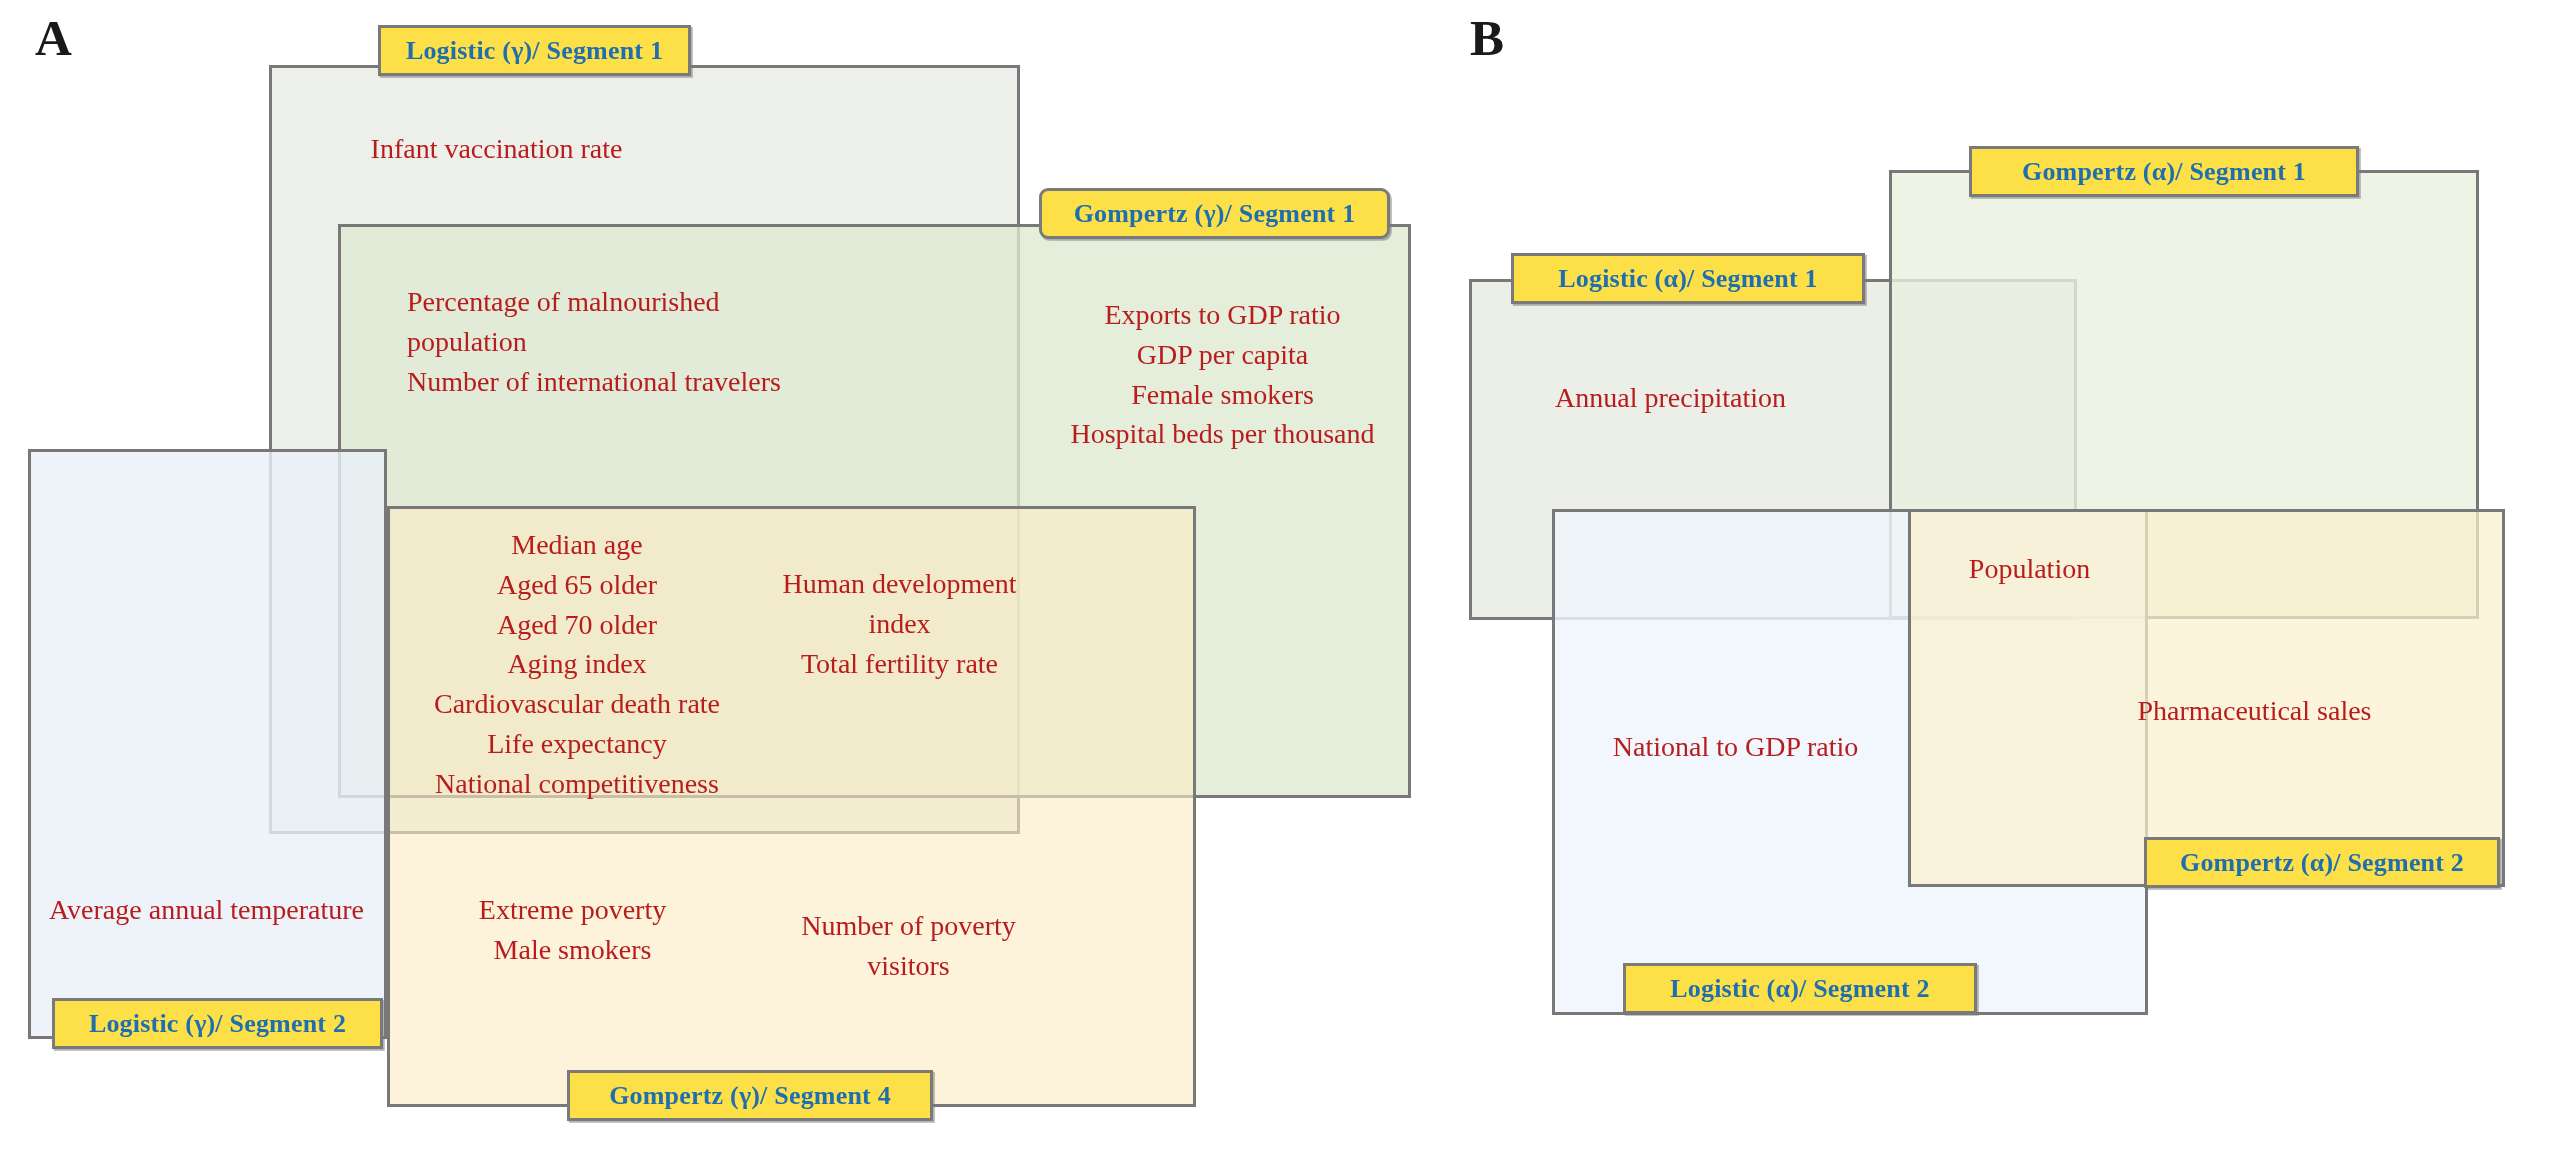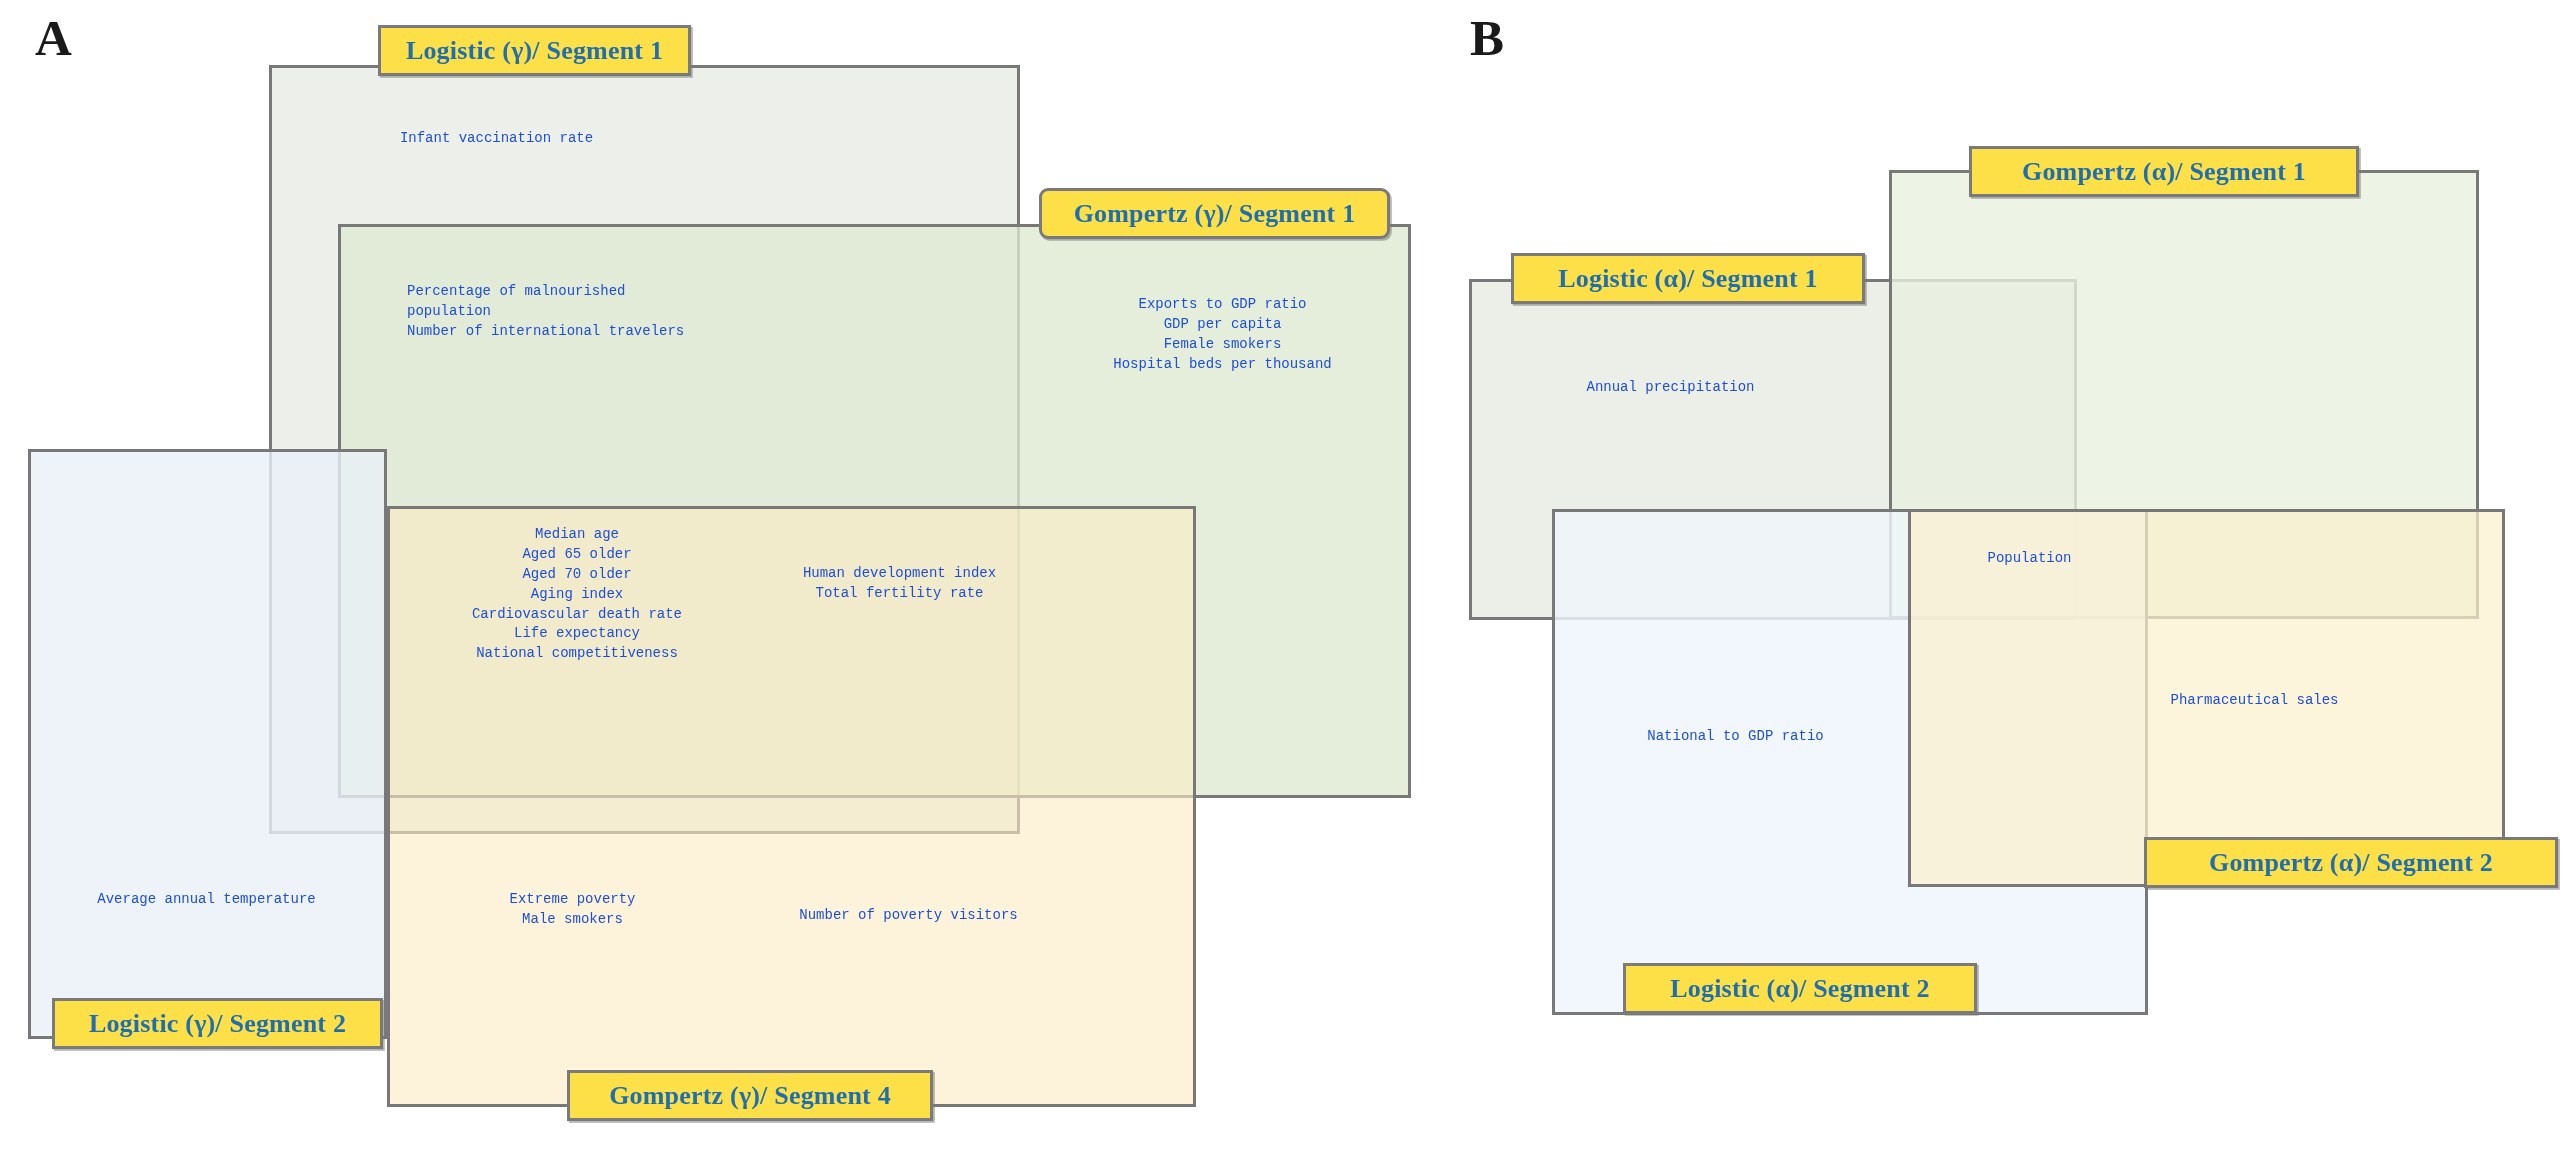--- a/index.html
+++ b/index.html
@@ -29,23 +29,23 @@
   
   .set-rect {
     position: absolute;
     border: 3px solid #787878;
     box-sizing: border-box;
   }
 
   
   .region-text {
     position: absolute;
-    font-family: Liberation Mono, monospace;
-    font-size: 14px;
-    color: #1d4ed8;
+    font-family: Liberation Serif, serif;
+    font-size: 28px;
+    color: #b91c1c;
     line-height: 1.42;
     white-space: pre-line;
     text-align: center;
   }
   .region-text.left-align { text-align: left; }
 
   
   .plaque {
     position: absolute;
     background: #fde047;
@@ -138,17 +138,17 @@
     <div class="region-text" style="left:1570px; top:727px; width:331px;">National to GDP ratio</div>
 
     <div class="region-text" style="left:2101px; top:691px; width:307px;">Pharmaceutical sales</div>
 
     <div class="plaque" style="left:1511px; top:253px; width:354px; height:51px;">Logistic (α)/ Segment 1</div>
 
     <div class="plaque" style="left:1969px; top:146px; width:390px; height:51px;">Gompertz (α)/ Segment 1</div>
 
     <div class="plaque" style="left:1623px; top:963px; width:354px; height:51px;">Logistic (α)/ Segment 2</div>
 
-    <div class="plaque" style="left:2144px; top:837px; width:414px; height:51px;">Gompertz (α)/ Segment 2</div>
+    <div class="plaque" style="left:2144px; top:837px; width:356px; height:51px;">Gompertz (α)/ Segment 2</div>
   </div>
 
 </div>
 
 
 </body></html>

